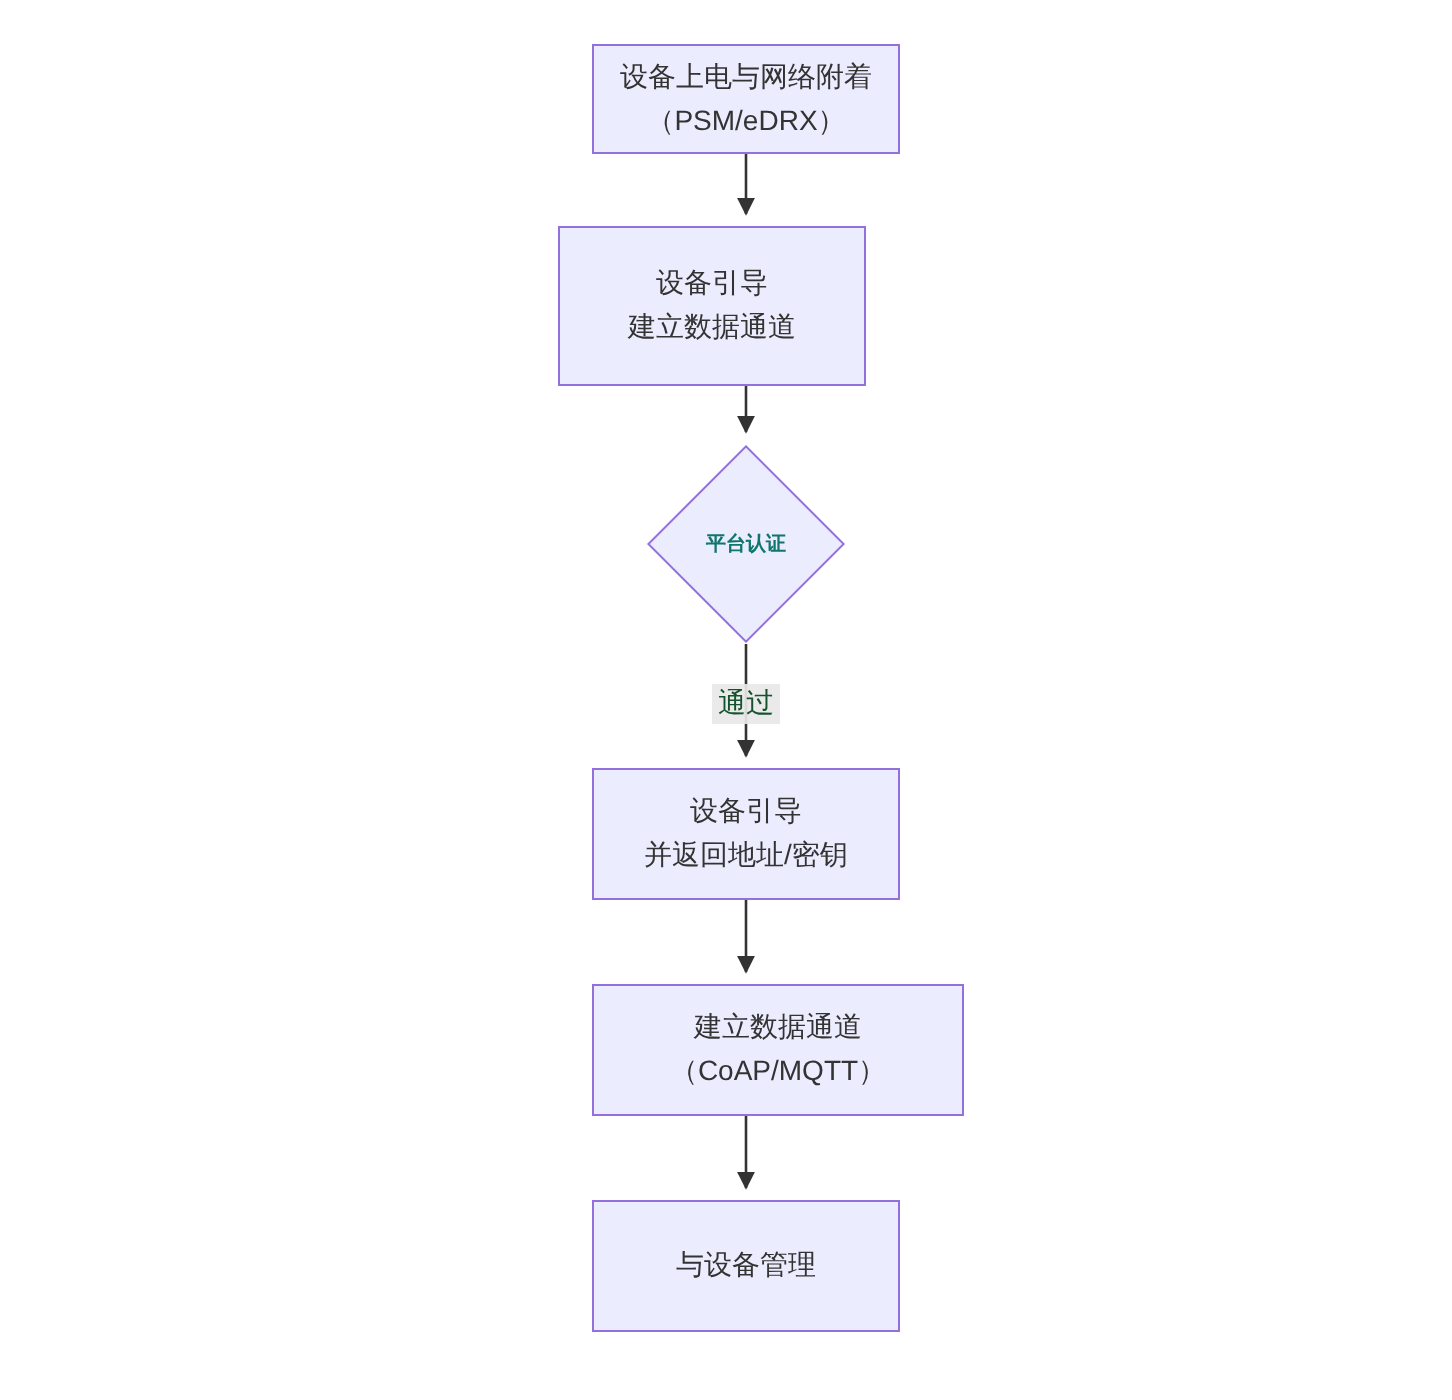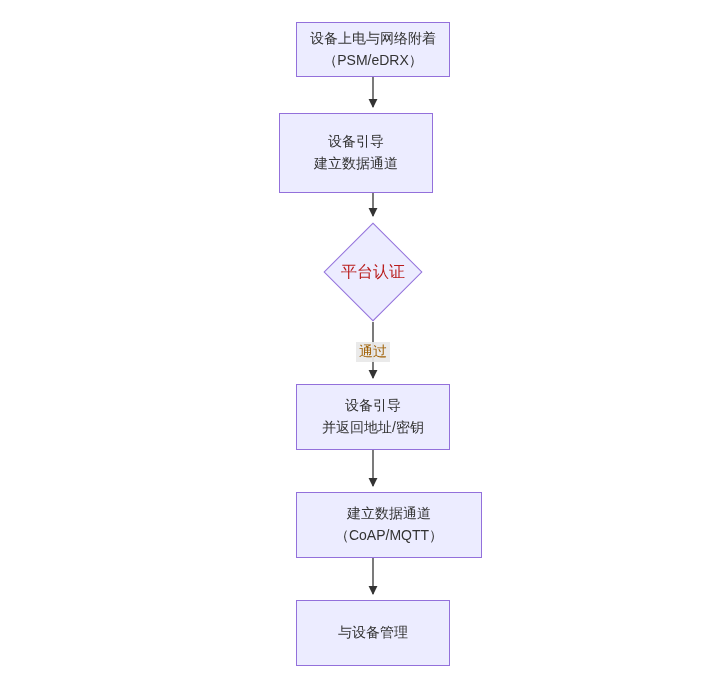--- a/index.html
+++ b/index.html
@@ -56,30 +56,31 @@
   }
   .diamond-label {
     position: absolute;
     left: 0;
     top: 0;
     right: 0;
     bottom: 0;
     display: flex;
     align-items: center;
     justify-content: center;
-    font-size: 16px;
-    color: #b91c1c;
+    font-size: 10px;
+    color: #0f766e;
+    font-weight: bold;
   }
   .edge-label {
     position: absolute;
     transform: translate(-50%, -50%);
     background: rgba(232, 232, 232, 0.92);
     padding: 1px 3px;
     font-size: 14px;
-    color: #a16207;
+    color: #14532d;
     white-space: nowrap;
   }
 </style>
 </head>
 <body>
 
 <div class="canvas">
 
   <svg class="arrows" viewBox="0 0 726 700" xmlns="http://www.w3.org/2000/svg">
     <defs>

